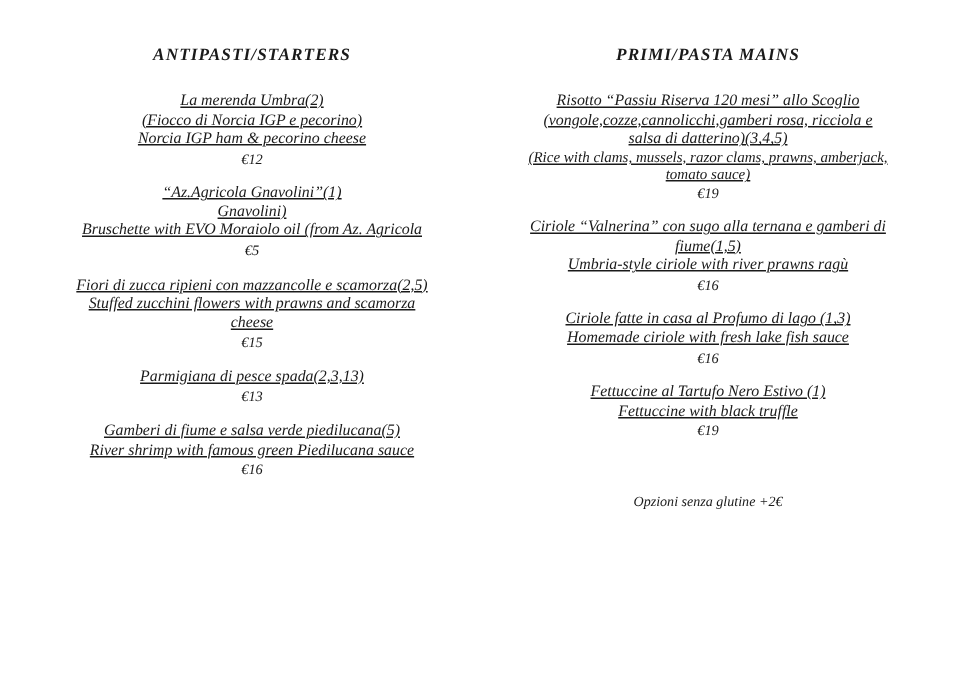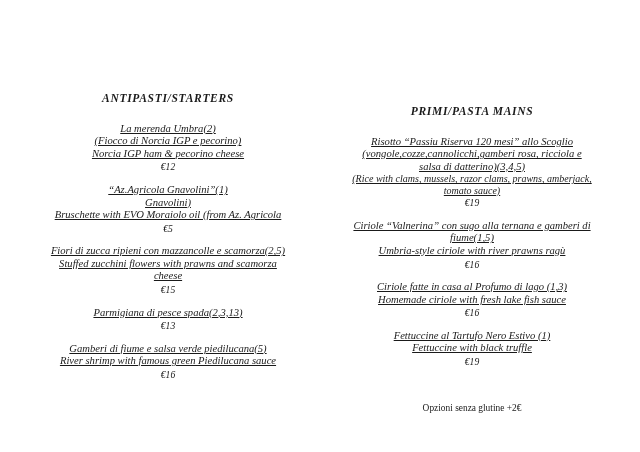--- a/index.html
+++ b/index.html
@@ -16,30 +16,30 @@
     overflow: hidden;
   }
   .page {
     position: relative;
     width: 640px;
     height: 452px;
     box-sizing: border-box;
     padding: 30px 8px 0 8px;
     display: flex;
     flex-direction: row;
-    align-items: center;
+    align-items: flex-start;
     border-radius: 32px;
   }
   .column {
     width: 50%;
     box-sizing: border-box;
     text-align: center;
   }
   .column.left  { padding: 0 6px 0 14px; }
-  .column.right { padding: 0 14px 0 6px; margin-top: 36px; }
+  .column.right { padding: 0 14px 0 6px; }
 
   .section-title {
     font-style: italic;
     font-weight: bold;
     font-size: 11.5px;
     letter-spacing: 0.7px;
     line-height: 14px;
     margin: 0 0 18px 0;
     white-space: nowrap;
   }
@@ -66,20 +66,21 @@
     line-height: 11.4px;
   }
   .price {
     font-style: italic;
     font-size: 9.6px;
     line-height: 13.5px;
     margin: 0;
     padding: 0;
   }
   .note {
+    font-style: italic;
     font-size: 9.4px;
     line-height: 12px;
     margin: 34px 0 0 0;
     text-align: center;
   }
 </style>
 </head>
 <body>
 
 <div class="page">

